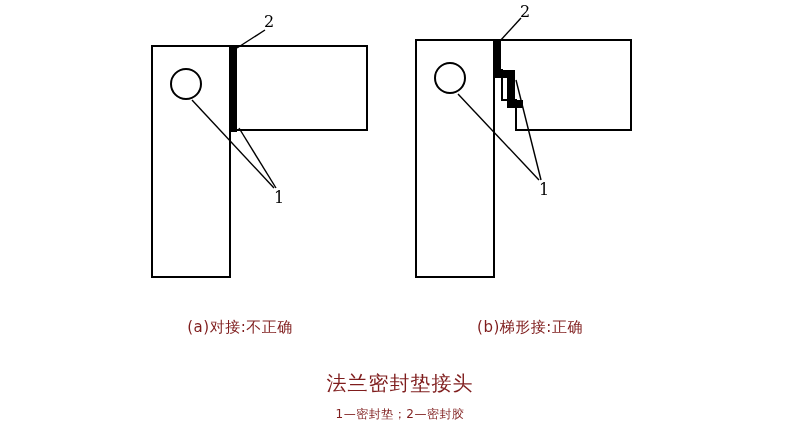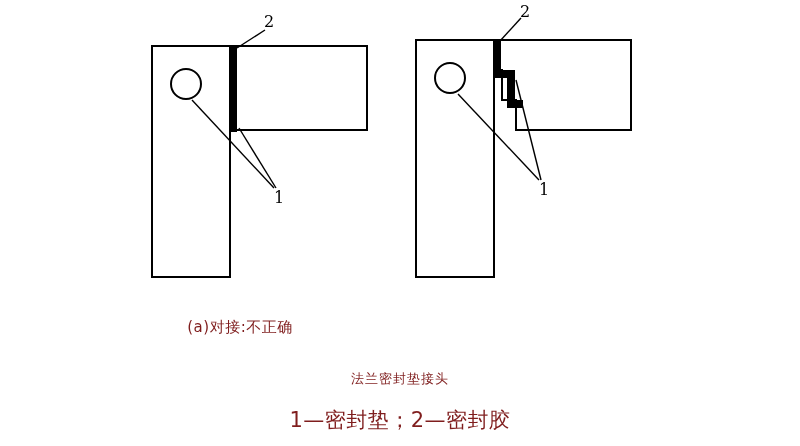--- a/index.html
+++ b/index.html
@@ -26,25 +26,25 @@
     position: absolute;
     text-align: center;
     white-space: nowrap;
     color: #7f1d1d;
   }
   .subcaption {
     font-size: 15px;
     letter-spacing: 0.5px;
   }
   .maincaption {
-    font-size: 13px;
+    font-size: 20px;
     letter-spacing: 1px;
   }
   .legendcaption {
-    font-size: 21px;
+    font-size: 12px;
     letter-spacing: 0.5px;
   }
   .callout-label {
     position: absolute;
     font-size: 16px;
     font-family: "DejaVu Serif", "Liberation Serif", serif;
     color: #000;
   }
   svg {
     display: block;
@@ -93,18 +93,19 @@
       <line x1="541" y1="180" x2="516" y2="80" stroke="#000000" stroke-width="1.4"></line>
     </g>
   </svg>
 
   <span class="callout-label" style="left:264px; top:12px;">2</span>
   <span class="callout-label" style="left:274px; top:188px;">1</span>
   <span class="callout-label" style="left:520px; top:2px;">2</span>
   <span class="callout-label" style="left:539px; top:180px;">1</span>
 
   <div class="caption subcaption" style="left:110px; top:318px; width:260px;">(a)对接:不正确</div>
+  <div class="caption subcaption" style="left:400px; top:318px; width:260px;">(b)梯形接:正确</div>
 
   <div class="caption maincaption" style="left:0px; top:370px; width:800px;">法兰密封垫接头</div>
 
   <div class="caption legendcaption" style="left:0px; top:406px; width:800px;">1—密封垫；2—密封胶</div>
 
 </div>
 
 </body></html>

